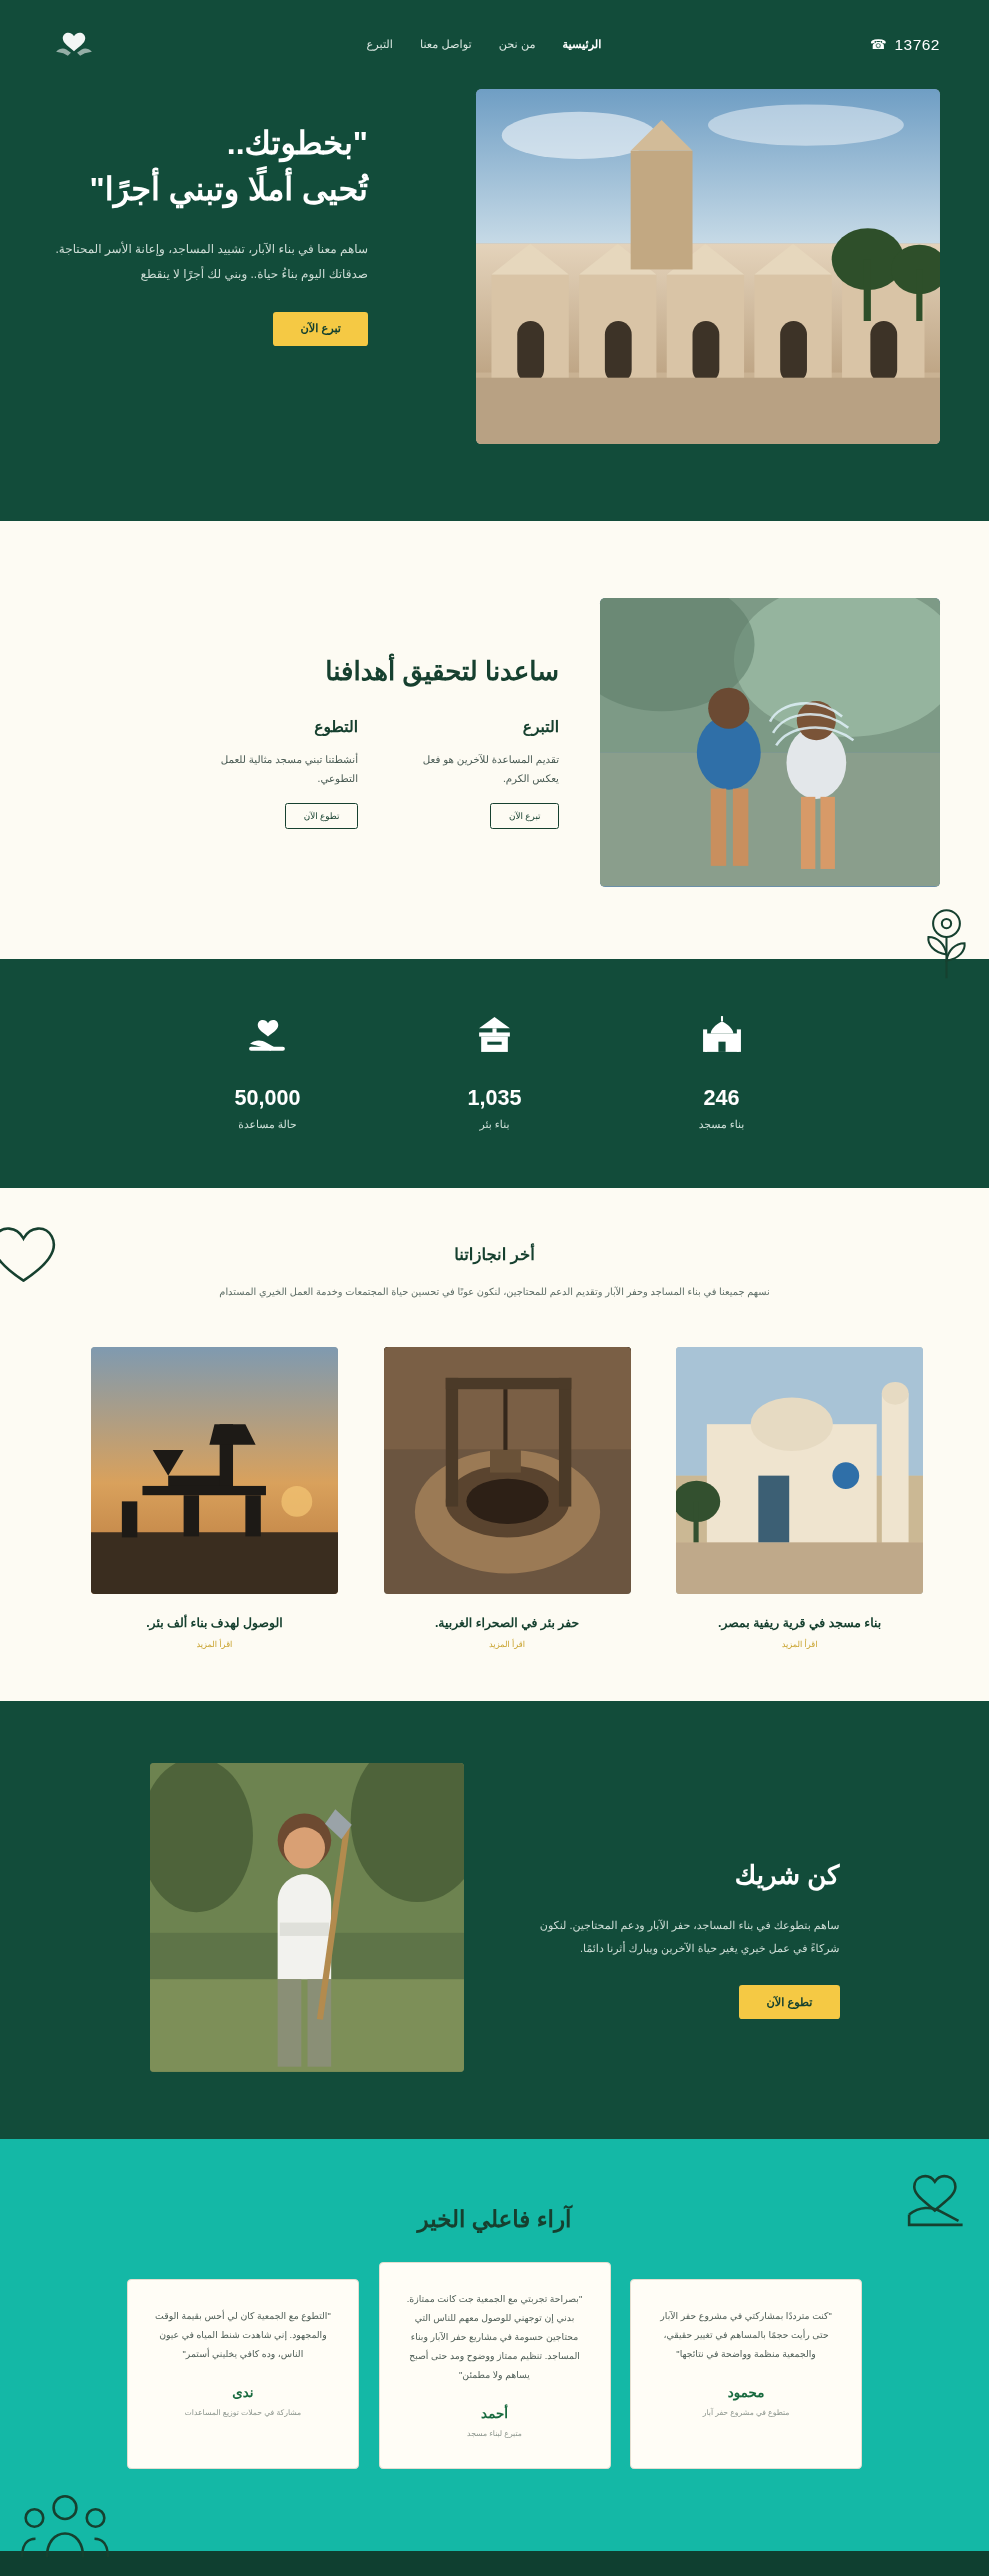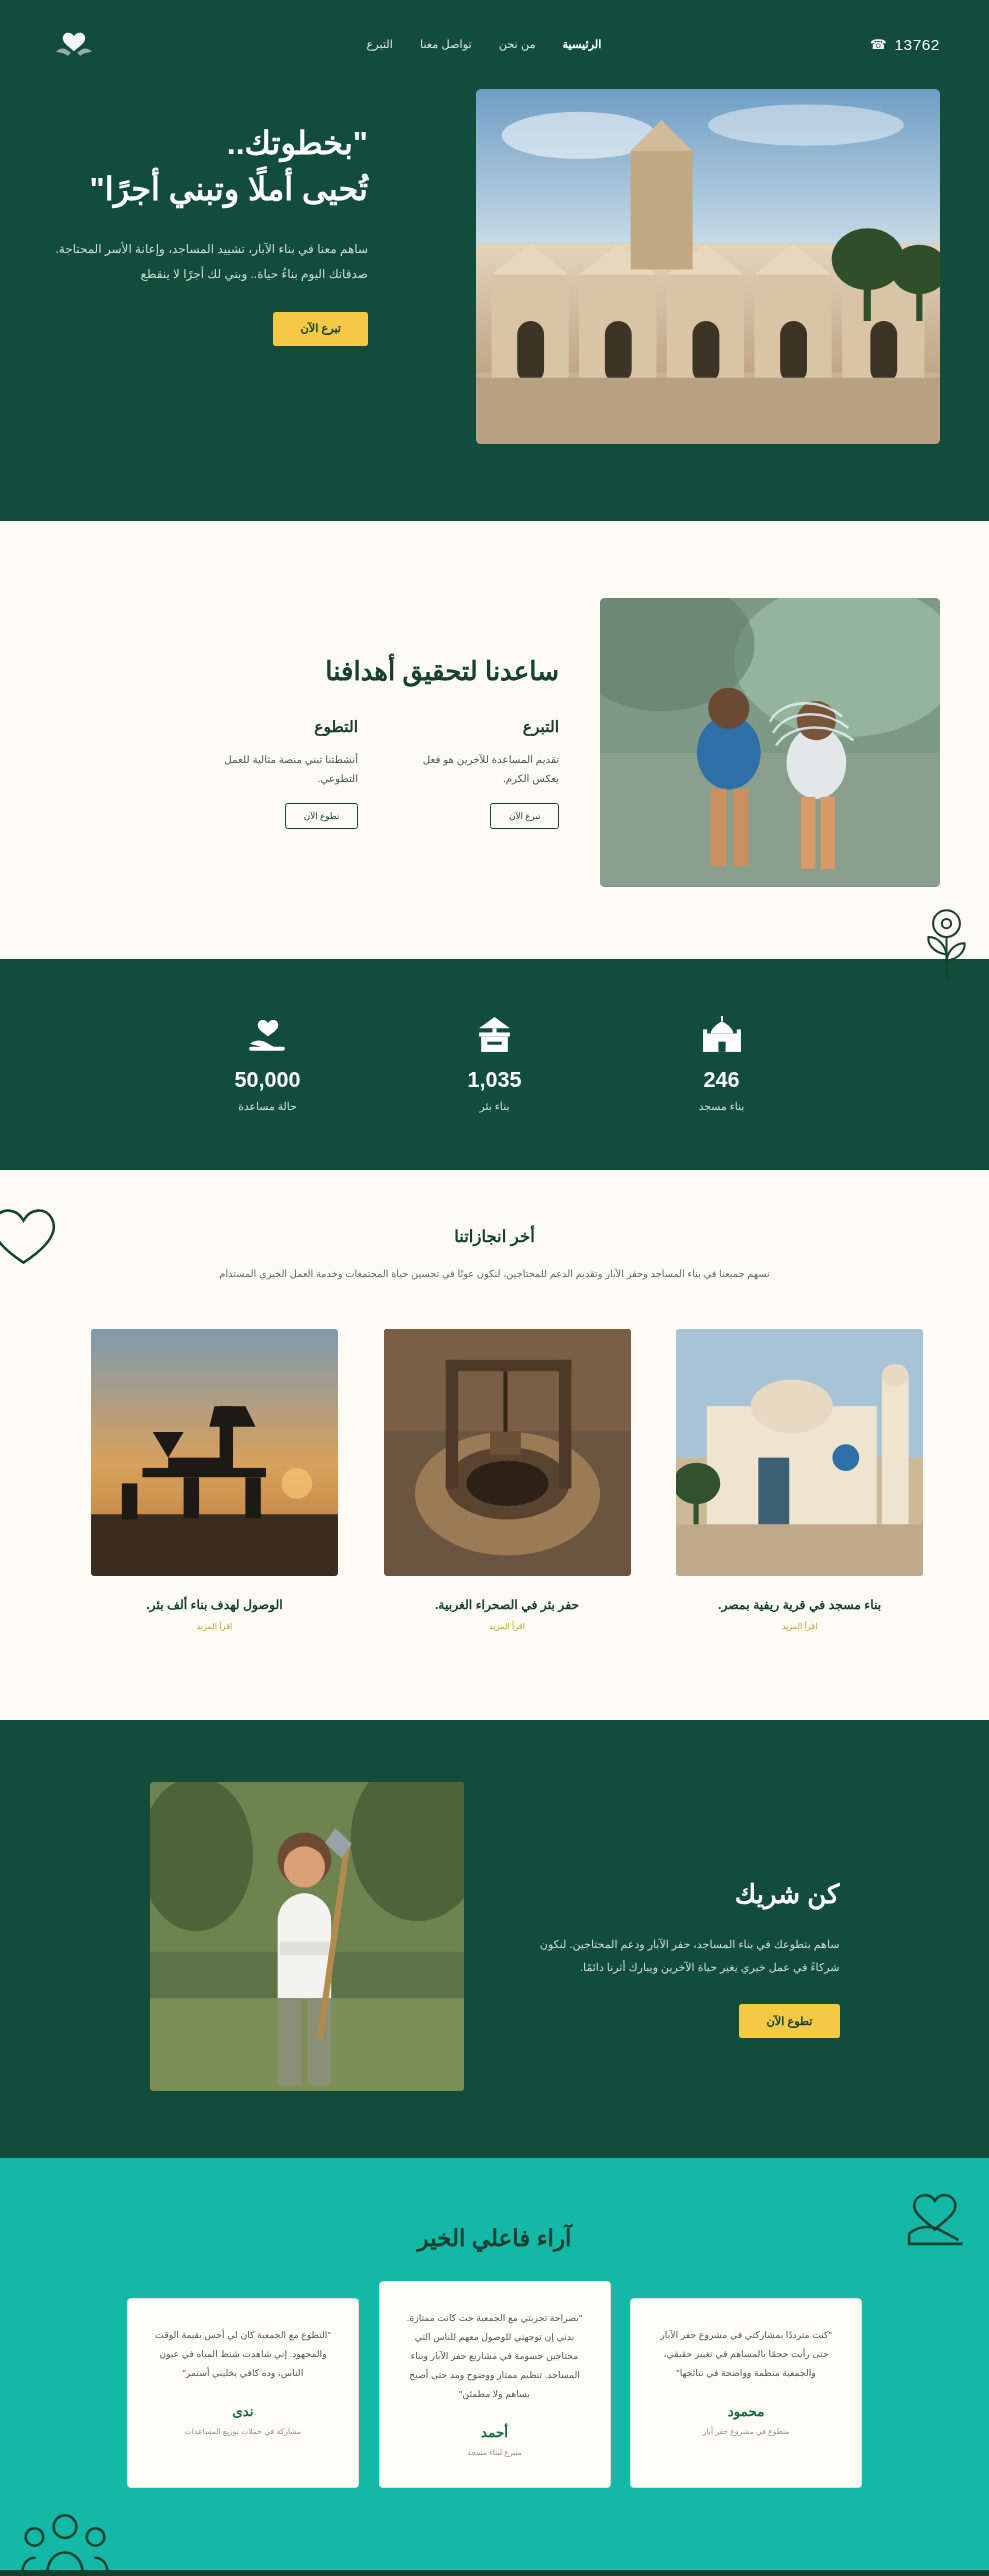--- a/index.html
+++ b/index.html
@@ -138,27 +138,27 @@
   
   .stats {
     background: #124c3a;
     padding: 52px 49px 57px 49px;
     display: flex;
     justify-content: center;
     gap: 93px;
   }
   .stat { text-align: center; color: #ffffff; width: 134px; }
   .stat-icon { height: 47px; display: flex; align-items: center; justify-content: center; }
-  .stat-value { font-size: 21.6px; font-weight: bold; margin-top: 9px; }
+  .stat-value { font-size: 21.6px; font-weight: bold; margin-top: 27px; }
   .stat-label { font-size: 10.8px; color: #cfe0d9; margin-top: 7.2px; }
 
   
   .ach {
     background: #fdfbf3;
-    padding: 57px 49px 89px 49px;
+    padding: 57px 49px 52px 49px;
     text-align: center;
     position: relative;
   }
   .ach-title { font-size: 16.5px; color: #16402f; font-weight: bold; }
   .ach-sub {
     font-size: 9.8px; color: #5a6a63; line-height: 2;
     max-width: 567px; margin: 17.5px auto 0 auto;
   }
   .cards {
     display: flex;
@@ -369,21 +369,21 @@
   <div class="goals-text">
     <h2 class="goals-title">ساعدنا لتحقيق أهدافنا</h2>
     <div class="goals-cols">
       <div class="goal-col">
         <h4>التبرع</h4>
         <p>تقديم المساعدة للآخرين هو فعل يعكس الكرم.</p>
         <button class="btn-outline">تبرع الآن</button>
       </div>
       <div class="goal-col">
         <h4>التطوع</h4>
-        <p>أنشطتنا تبني منصة مثالية للعمل التطوعي.</p>
+        <p>أنشطتنا تبني مسجد مثالية للعمل التطوعي.</p>
         <button class="btn-outline">تطوع الآن</button>
       </div>
     </div>
   </div>
 
   <div class="deco-flower">
     <svg viewBox="0 0 130 150" aria-hidden="true">
       <circle cx="65" cy="40" r="26" fill="none" stroke="#16402f" stroke-width="4"></circle>
       <circle cx="65" cy="40" r="9" fill="none" stroke="#16402f" stroke-width="4"></circle>
       <path d="M65 66 L65 146" stroke="#16402f" stroke-width="4" fill="none"></path>

